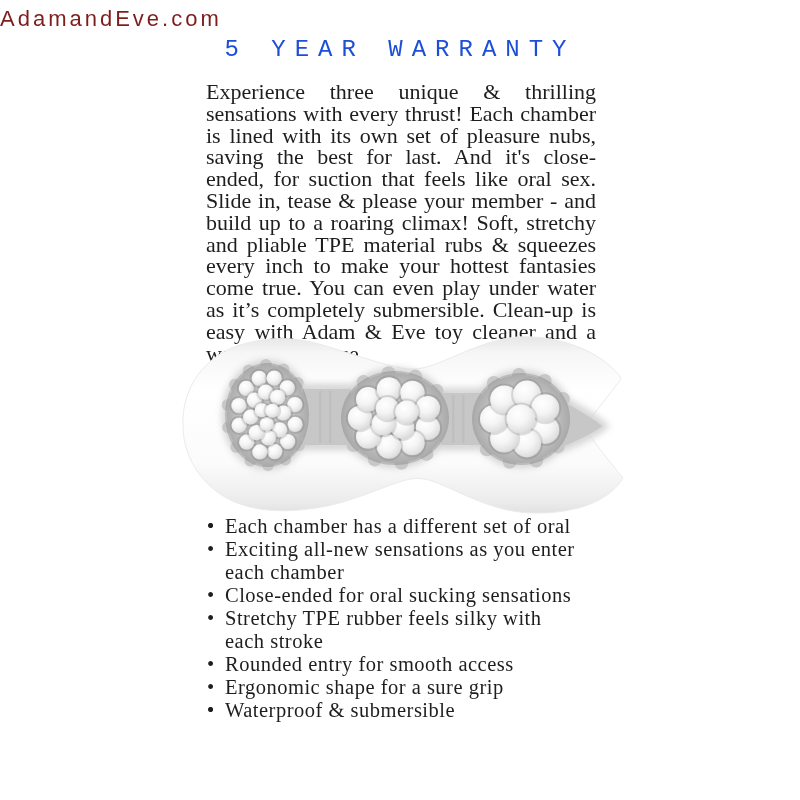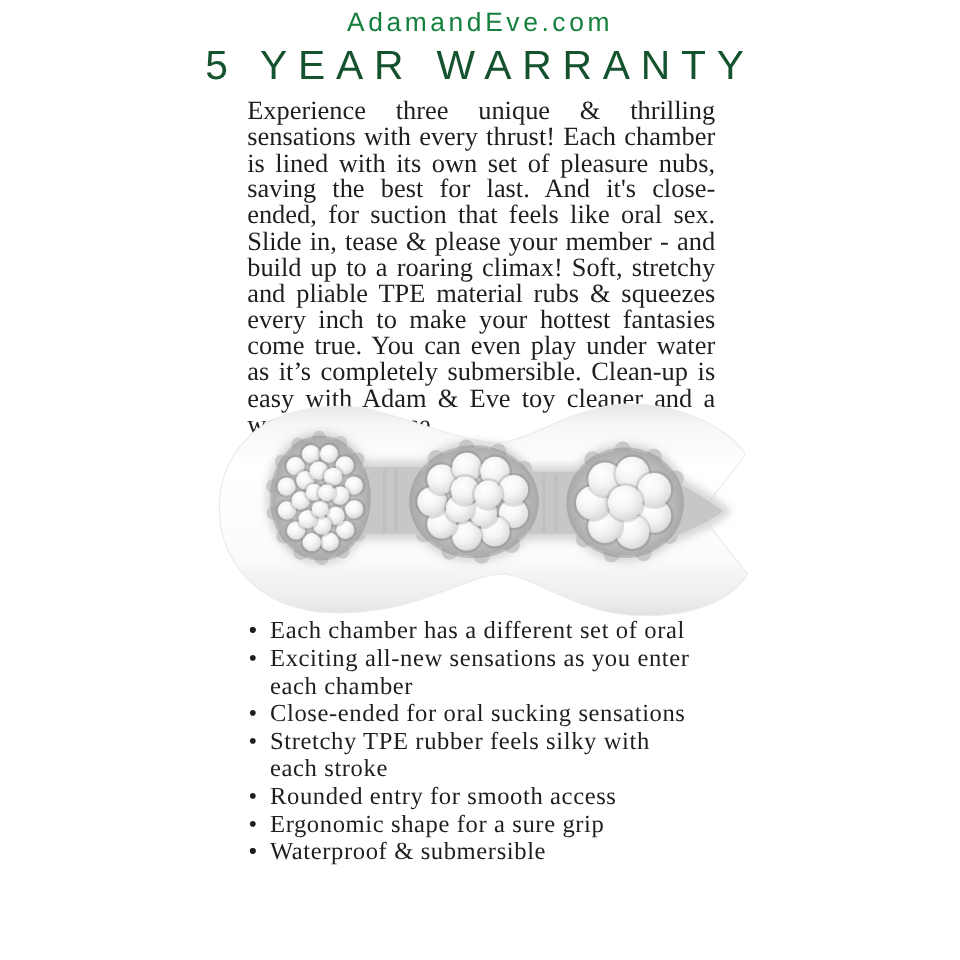--- a/index.html
+++ b/index.html
@@ -1,28 +1,28 @@
 <!DOCTYPE html>
 <html><head>
 <meta charset="utf-8">
 <style>
   html,body { margin:0; padding:0; background:#ffffff; }
   .page {
     position:relative; width:800px; height:800px; background:#ffffff;
     font-family:"Liberation Serif", serif; color:#1e1e1e; overflow:hidden;
   }
   .site-name {
-    position:absolute; top:6px; left:0; width:800px; text-align:center;
+    position:absolute; top:6px; left:0; width:800px; 
     font-family:"Liberation Sans", sans-serif; font-size:22px; letter-spacing:3px;
-    color:#15803d;
+    color:#7f1d1d;
   }
   .warranty {
     position:absolute; top:36px; left:0; width:800px; text-align:center;
-    font-family:Liberation Sans, sans-serif; font-size:34px; letter-spacing:9px;
-    color:#14532d; white-space:nowrap;
+    font-family:Liberation Mono, monospace; font-size:24px; letter-spacing:9px;
+    color:#1d4ed8; white-space:nowrap;
   }
   .description {
     position:absolute; top:81px; left:206px; width:390px; margin:0;
     font-size:22px; line-height:21.8px; text-align:justify;
   }
   .product {
     position:absolute; top:331px; left:169px; width:462px; height:186px;
   }
   .product svg { display:block; }
   .features {

